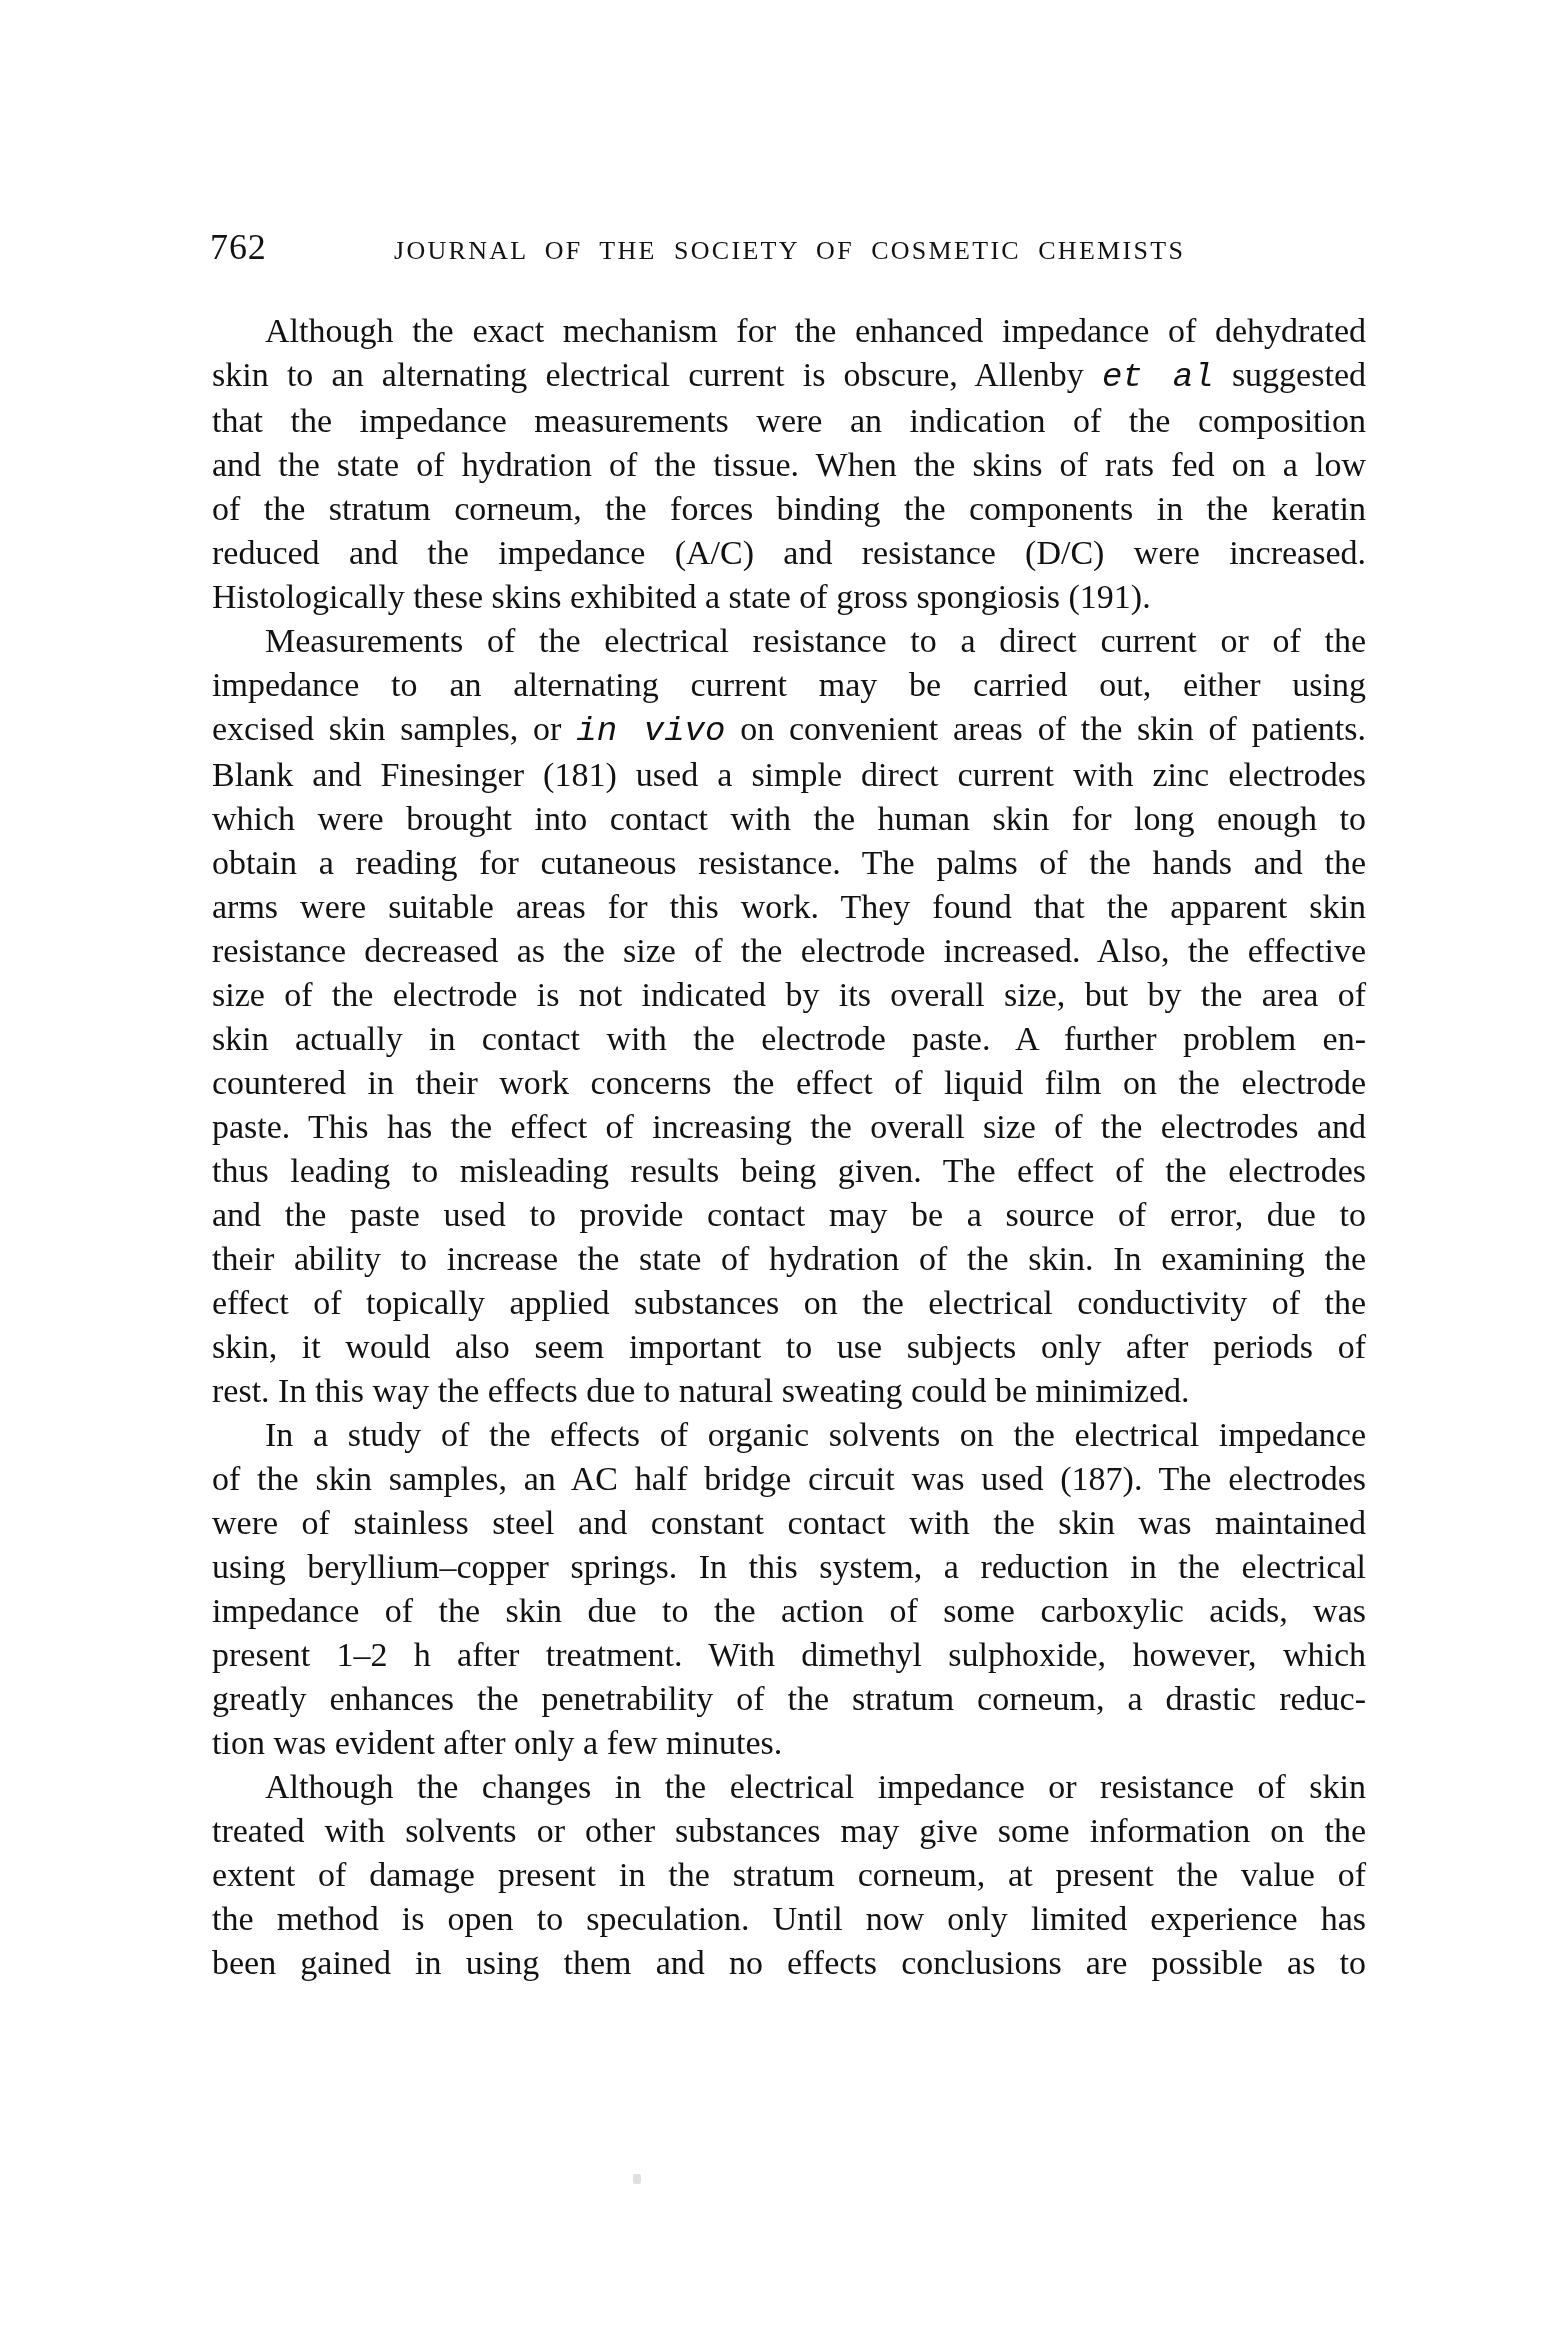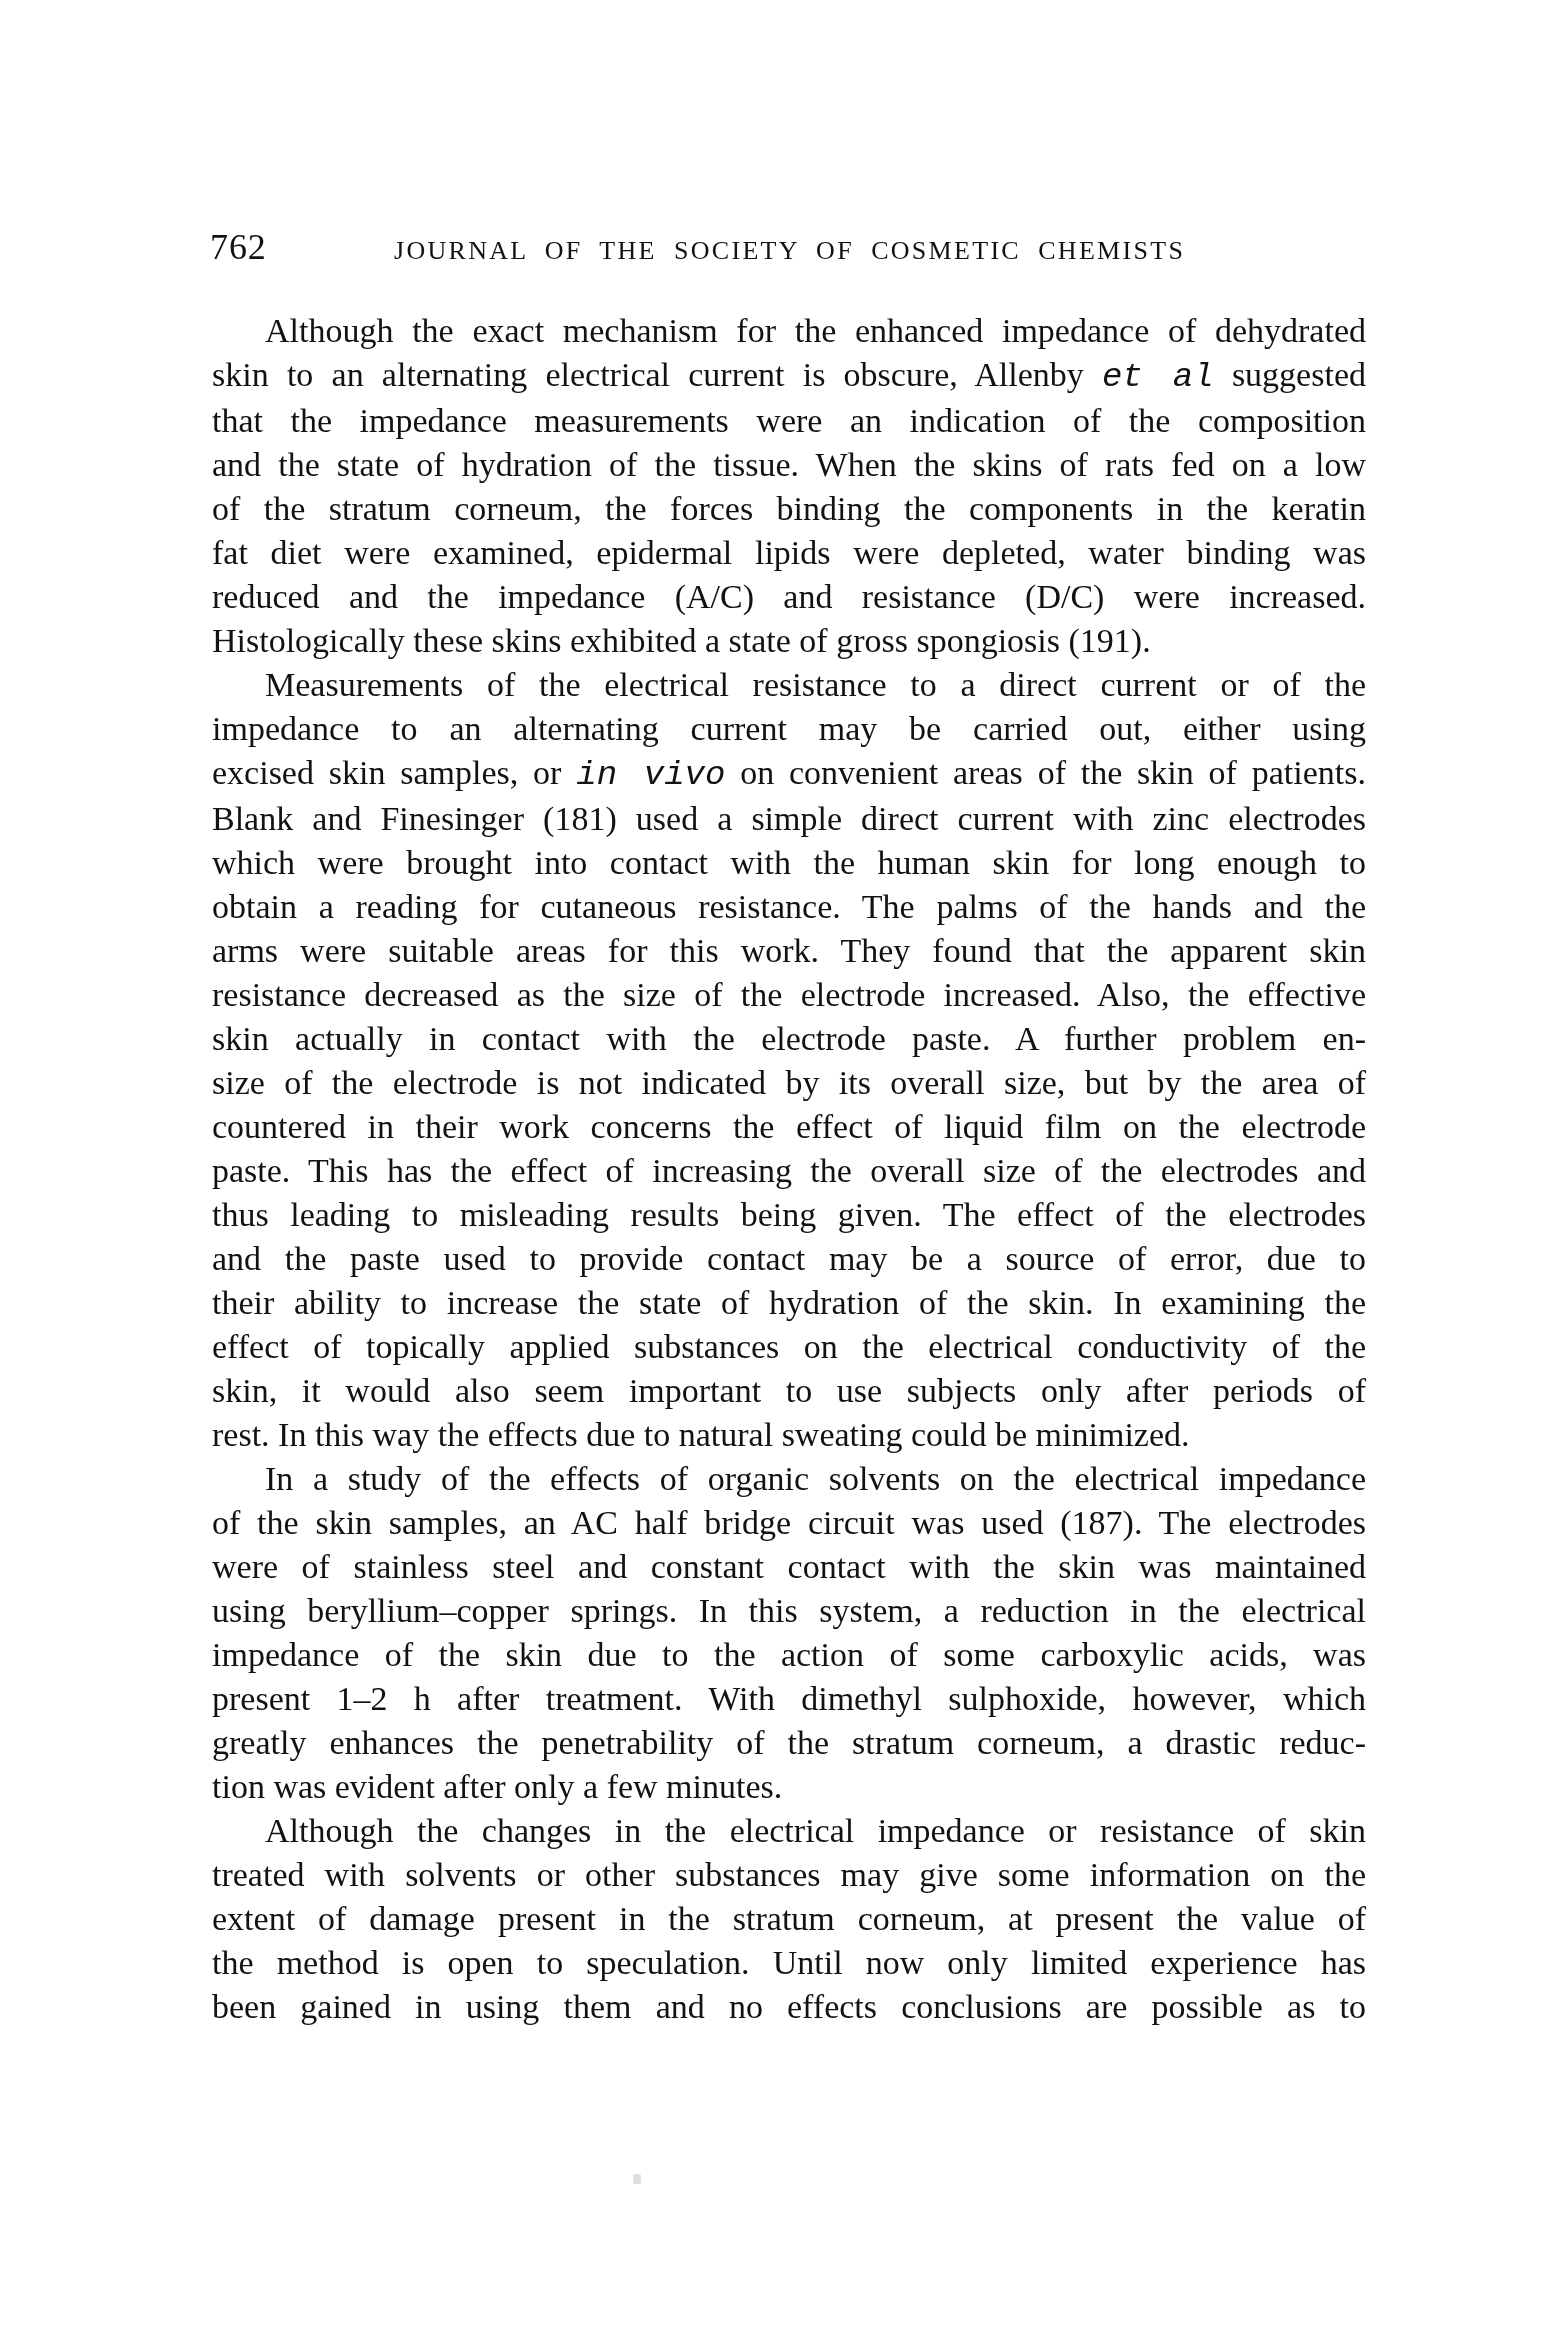--- a/index.html
+++ b/index.html
@@ -65,35 +65,34 @@
   <div class="page-number">762</div>
   <div class="journal-title">JOURNAL OF THE SOCIETY OF COSMETIC CHEMISTS</div>
 
   <div class="text-block" id="text-block">
       <div class="para">
         <div class="line first">Although the exact mechanism for the enhanced impedance of dehydrated</div>
         <div class="line">skin to an alternating electrical current is obscure, Allenby <i>et al</i> suggested</div>
         <div class="line">that the impedance measurements were an indication of the composition</div>
         <div class="line">and the state of hydration of the tissue. When the skins of rats fed on a low</div>
         <div class="line">of the stratum corneum, the forces binding the components in the keratin</div>
-        <div class="line">fat diet were examined, epidermal lipids were depleted, water binding was</div>
         <div class="line">reduced and the impedance (A/C) and resistance (D/C) were increased.</div>
         <div class="line lastline">Histologically these skins exhibited a state of gross spongiosis (191).</div>
       </div>
       <div class="para">
         <div class="line first">Measurements of the electrical resistance to a direct current or of the</div>
         <div class="line">impedance to an alternating current may be carried out, either using</div>
         <div class="line">excised skin samples, or <i>in vivo</i> on convenient areas of the skin of patients.</div>
         <div class="line">Blank and Finesinger (181) used a simple direct current with zinc electrodes</div>
         <div class="line">which were brought into contact with the human skin for long enough to</div>
         <div class="line">obtain a reading for cutaneous resistance. The palms of the hands and the</div>
         <div class="line">arms were suitable areas for this work. They found that the apparent skin</div>
         <div class="line">resistance decreased as the size of the electrode increased. Also, the effective</div>
+        <div class="line">size of the electrode is not indicated by its overall size, but by the area of</div>
         <div class="line">skin actually in contact with the electrode paste. A further problem en-</div>
-        <div class="line">size of the electrode is not indicated by its overall size, but by the area of</div>
         <div class="line">countered in their work concerns the effect of liquid film on the electrode</div>
         <div class="line">paste. This has the effect of increasing the overall size of the electrodes and</div>
         <div class="line">thus leading to misleading results being given. The effect of the electrodes</div>
         <div class="line">and the paste used to provide contact may be a source of error, due to</div>
         <div class="line">their ability to increase the state of hydration of the skin. In examining the</div>
         <div class="line">effect of topically applied substances on the electrical conductivity of the</div>
         <div class="line">skin, it would also seem important to use subjects only after periods of</div>
         <div class="line lastline">rest. In this way the effects due to natural sweating could be minimized.</div>
       </div>
       <div class="para">

